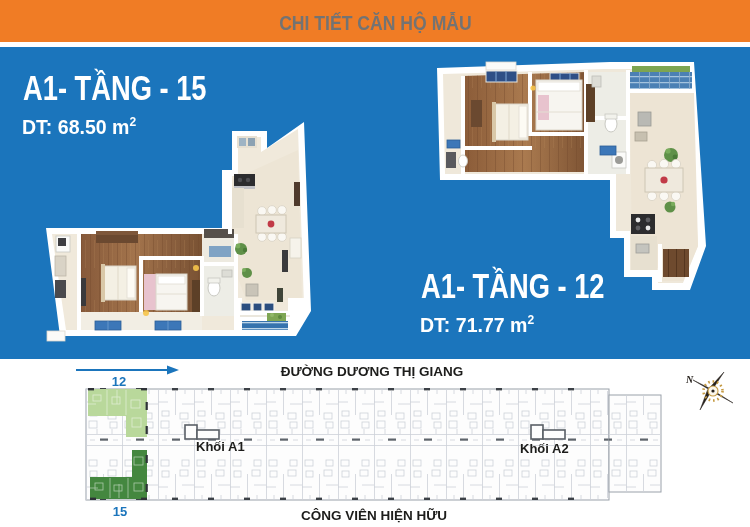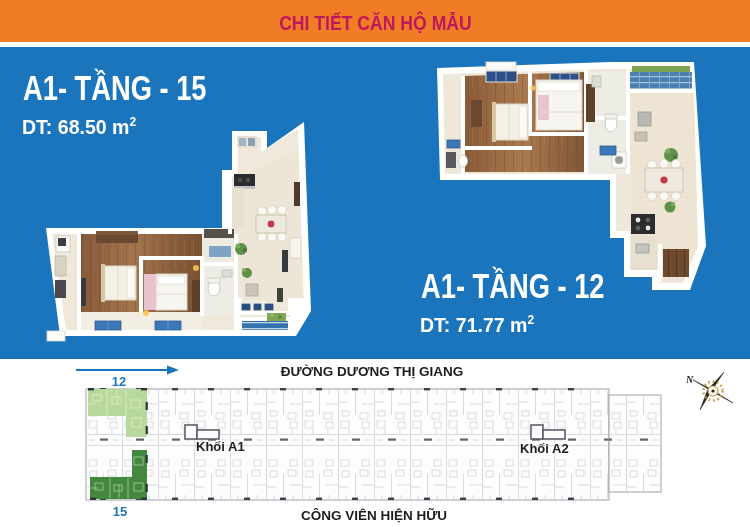--- a/index.html
+++ b/index.html
@@ -6,21 +6,21 @@
   body{width:750px;height:527px;position:relative;overflow:hidden;background:#fff;
        font-family:"Liberation Sans", sans-serif;}
   .abs{position:absolute;}
 </style>
 </head>
 <body>
 
 <div class="abs" style="left:0;top:0;width:750px;height:42px;background:#F07C25;"></div>
 
 <div class="abs" style="left:0;top:1px;width:750px;height:42px;line-height:44px;text-align:center;
-     color:#be185d;font-size:20px;font-weight:bold;"><span style="display:inline-block;transform:scaleX(0.88);">CHI TIẾT CĂN HỘ MẪU</span></div>
+     color:#737373;font-size:20px;font-weight:bold;"><span style="display:inline-block;transform:scaleX(0.88);">CHI TIẾT CĂN HỘ MẪU</span></div>
 
 <div class="abs" style="left:0;top:47px;width:750px;height:312px;background:#1B75BC;"></div>
 
 <div class="abs" style="left:23px;top:68px;color:#fff;font-size:35px;font-weight:bold;transform:scaleX(0.78);transform-origin:0 0;white-space:nowrap;">A1- TẦNG - 15</div>
 
 <div class="abs" style="left:22px;top:114px;color:#fff;font-size:21px;font-weight:bold;transform:scaleX(0.93);transform-origin:0 0;white-space:nowrap;">DT: 68.50 m<sup style="font-size:13px;">2</sup></div>
 
 <div class="abs" style="left:421px;top:266px;color:#fff;font-size:35px;font-weight:bold;transform:scaleX(0.78);transform-origin:0 0;white-space:nowrap;">A1- TẦNG - 12</div>
 
 <div class="abs" style="left:420px;top:312px;color:#fff;font-size:21px;font-weight:bold;transform:scaleX(0.93);transform-origin:0 0;white-space:nowrap;">DT: 71.77 m<sup style="font-size:13px;">2</sup></div>

